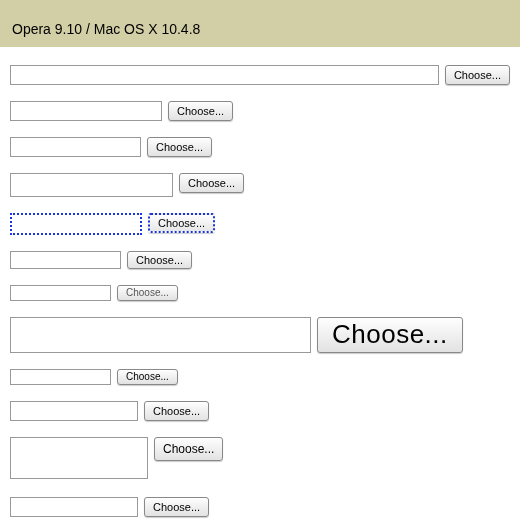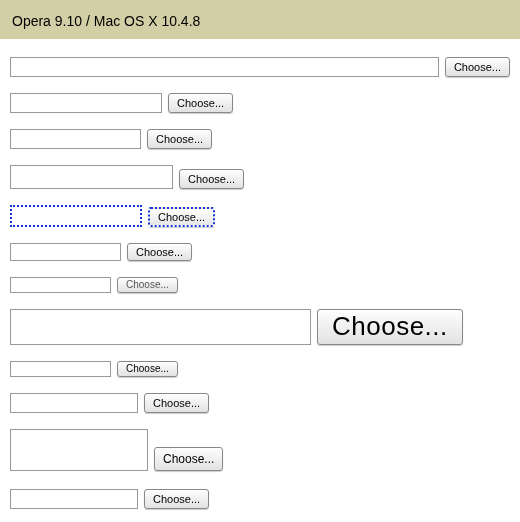--- a/index.html
+++ b/index.html
@@ -8,34 +8,34 @@
     width: 520px;
     height: 522px;
     background: #ffffff;
     font-family: "Lucida Grande", "Helvetica Neue", Arial, sans-serif;
     font-size: 13px;
     color: #000;
     overflow: hidden;
   }
   .header {
     background: #d2cea5;
-    padding: 12px 12px 8px 12px;
+    padding: 20px 12px 8px 12px;
     font-size: 14px;
     line-height: 1.35;
   }
   .mono {
     font-family: "Andale Mono", "Courier New", monospace;
     font-size: 14px;
   }
   .content {
     padding: 18px 10px 10px 10px;
   }
   .row {
     display: flex;
-    align-items: flex-end;
+    align-items: flex-start;
     margin-bottom: 16px;
   }
   .text-input {
     border: 1px solid #999;
     background: #fff;
     height: 18px;
     padding: 0 2px;
     font: inherit;
     box-sizing: content-box;
   }

